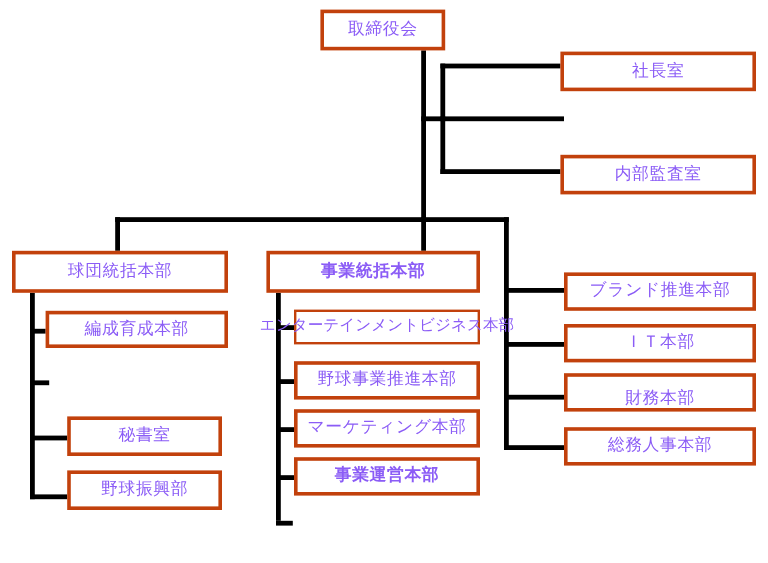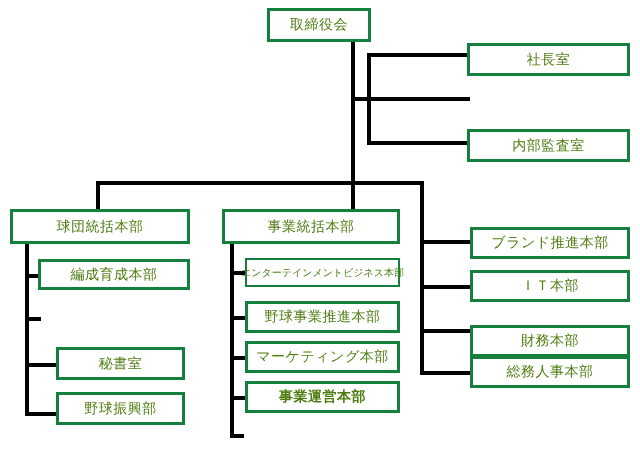--- a/index.html
+++ b/index.html
@@ -12,38 +12,38 @@
     position: relative;
     width: 640px;
     height: 469px;
     background: #ffffff;
     font-family: "DejaVu Sans", "Liberation Sans", sans-serif;
     overflow: hidden;
   }
   .node {
     position: absolute;
     box-sizing: border-box;
-    border: 3px solid #15803d;
+    border: 3px solid #c2410c;
     background: #ffffff;
     display: flex;
     align-items: center;
     justify-content: center;
     text-align: center;
-    color: #4d7c0f;
+    color: #8b5cf6;
     line-height: 1.1;
     z-index: 3;
   }
   .node .label {
     display: block;
     white-space: nowrap;
     font-size: 14px;
     letter-spacing: 0.5px;
   }
   .node.small .label {
-    font-size: 10px;
+    font-size: 13px;
     letter-spacing: 0px;
   }
   .node.thin {
     border-width: 2px;
   }
   .conn {
     position: absolute;
     background: #000000;
     z-index: 1;
   }
@@ -115,21 +115,21 @@
 
 
   <div class="node" style="left:56px; top:347px; width:129px; height:33px;">
     <span class="label">秘書室</span>
   </div>
 
   <div class="node" style="left:56px; top:392px; width:129px; height:33px;align-items:center;">
     <span class="label">野球振興部</span>
   </div>
 
-  <div class="node" style="left:222px; top:209px; width:178px; height:35px;">
+  <div class="node" style="left:222px; top:209px; width:178px; height:35px;font-weight:bold;">
     <span class="label">事業統括本部</span>
   </div>
 
   <div class="node small thin" style="left:245px; top:258px; width:155px; height:29px;">
     <span class="label">エンターテインメントビジネス本部</span>
   </div>
 
   <div class="node" style="left:245px; top:301px; width:155px; height:32px;">
     <span class="label">野球事業推進本部</span>
   </div>
@@ -144,21 +144,21 @@
 
 
   <div class="node" style="left:470px; top:227px; width:160px; height:32px;">
     <span class="label">ブランド推進本部</span>
   </div>
 
   <div class="node" style="left:470px; top:270px; width:160px; height:32px;">
     <span class="label">ＩＴ本部</span>
   </div>
 
-  <div class="node" style="left:470px; top:325px; width:160px; height:32px;">
+  <div class="node" style="left:470px; top:311px; width:160px; height:32px;align-items:flex-end;">
     <span class="label">財務本部</span>
   </div>
 
   <div class="node" style="left:470px; top:356px; width:160px; height:32px;">
     <span class="label">総務人事本部</span>
   </div>
 
 </div>
 
 </body></html>

